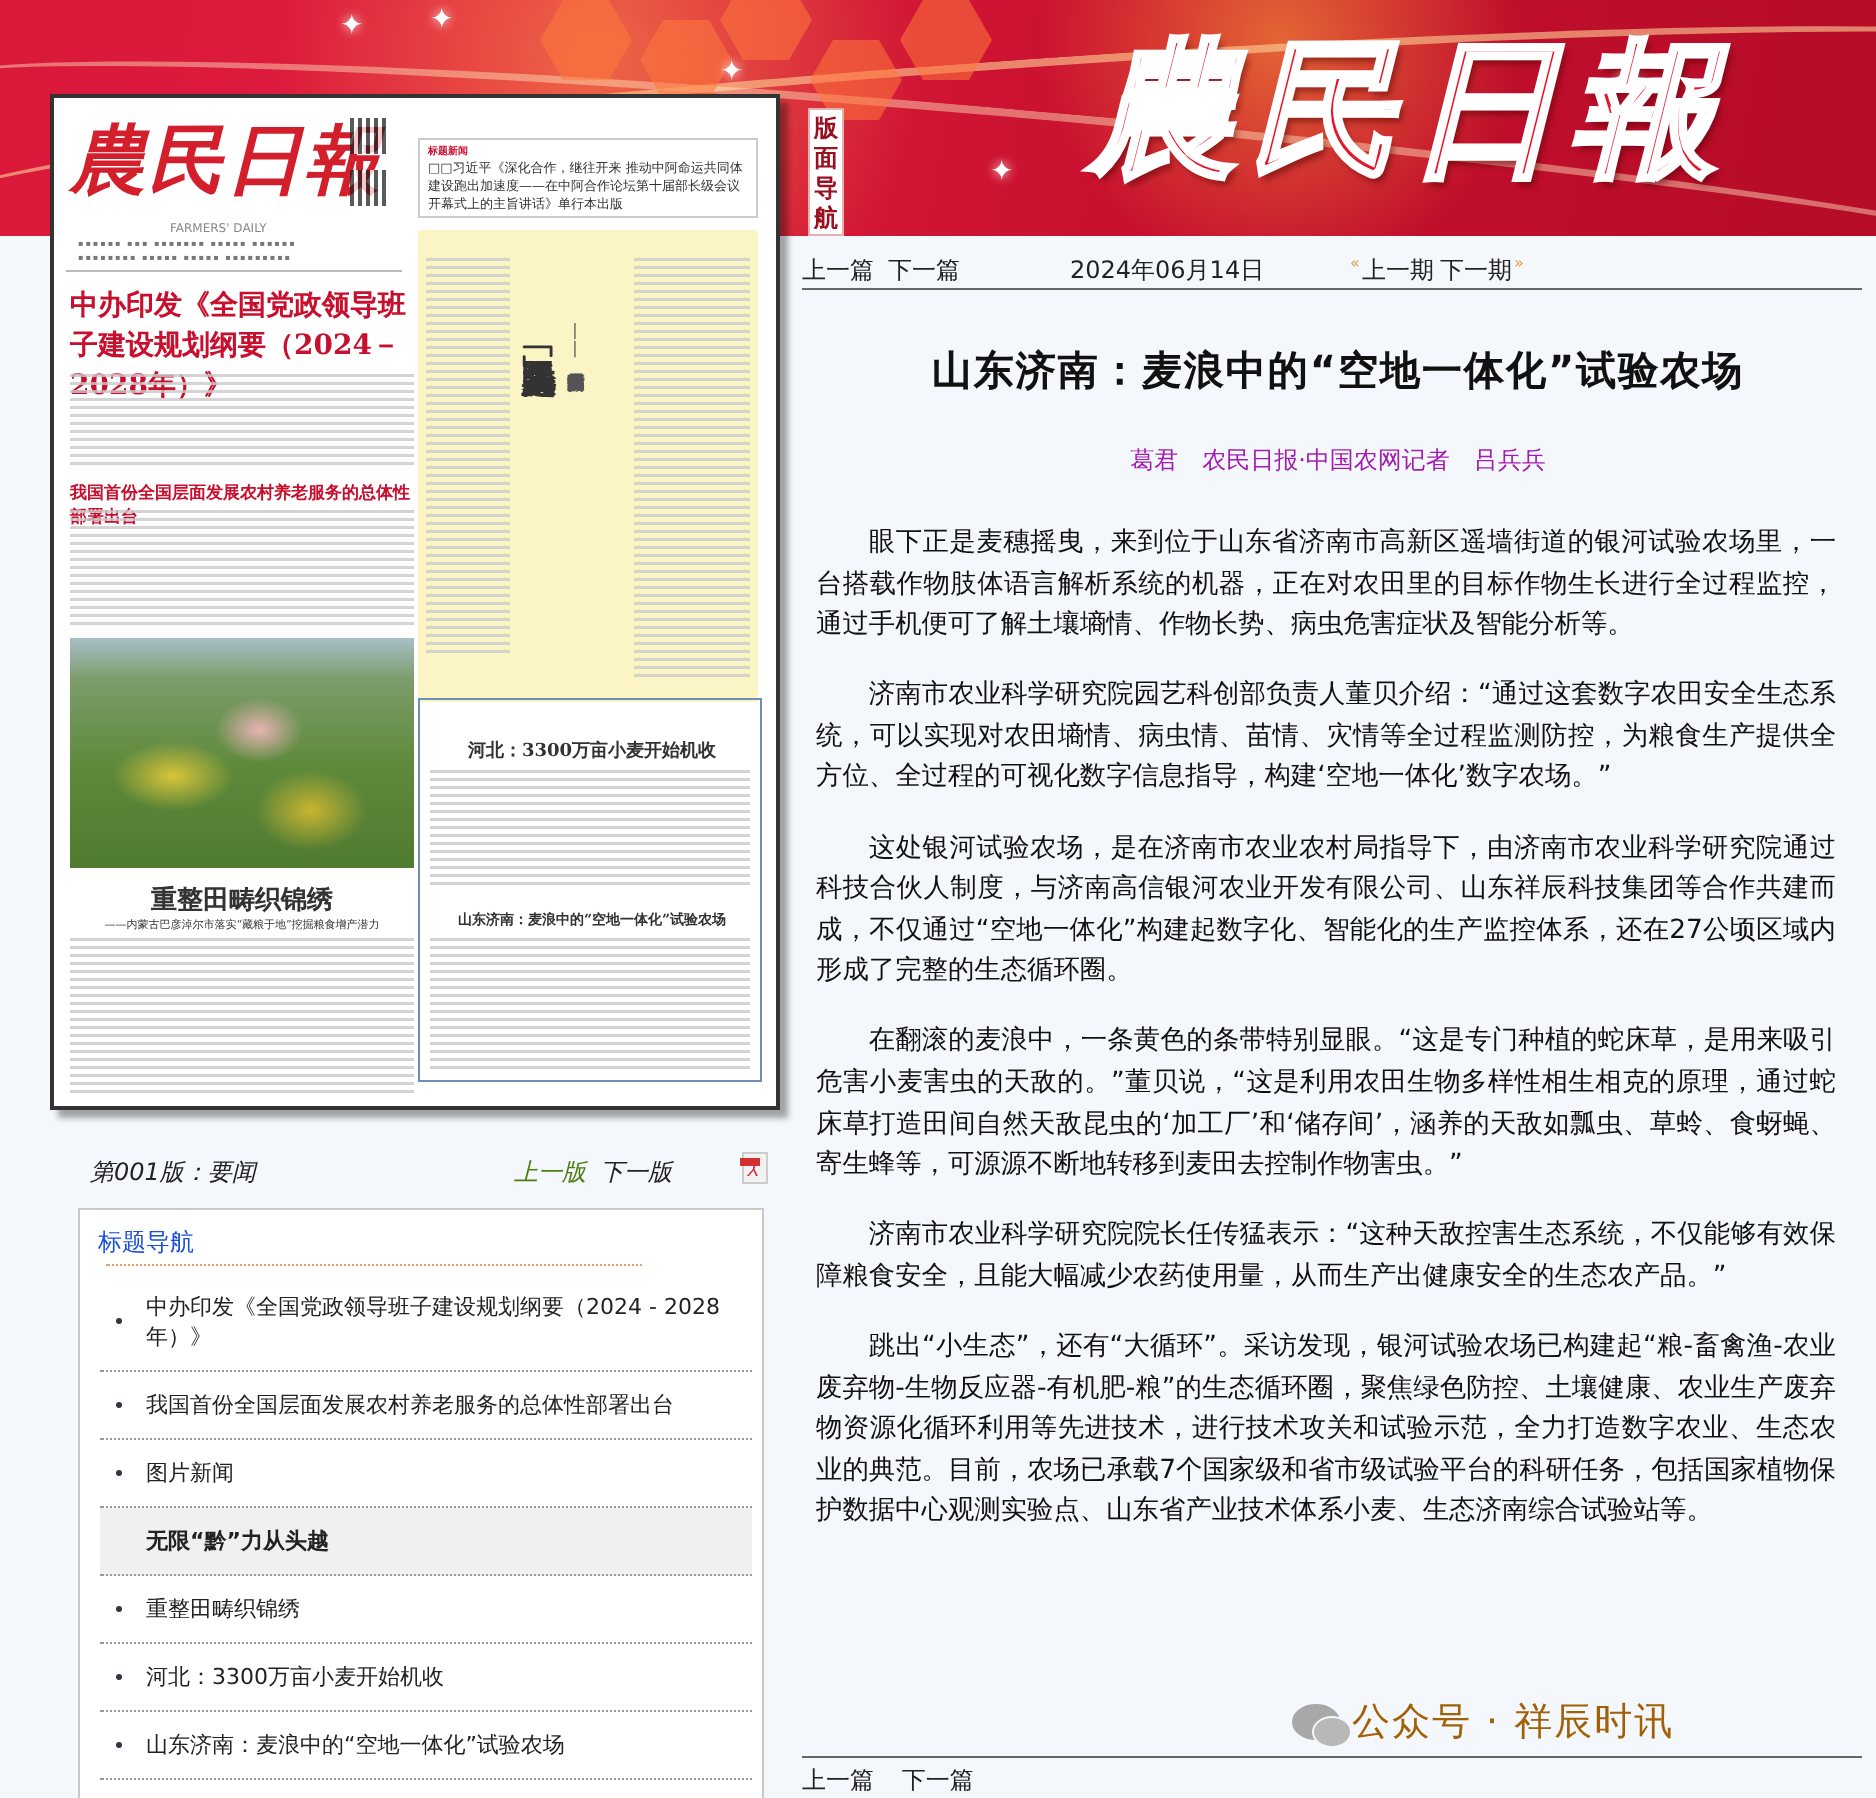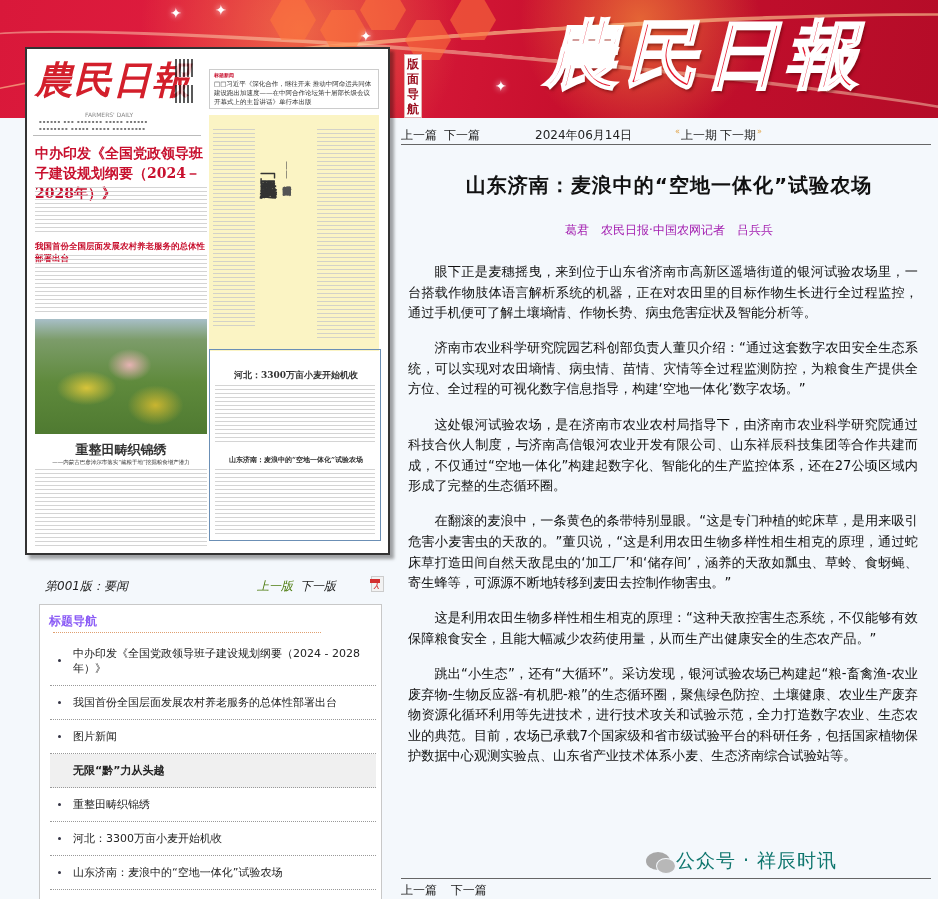--- a/index.html
+++ b/index.html
@@ -116,21 +116,21 @@
       position: absolute; left: 326px; top: -2px; width: 13px; height: 16px;
       background: #f2f2f2; border: 1px solid #ccc;
     }
     .pdf-icon::before { content: ""; position: absolute; left: -2px; top: 2px; width: 10px; height: 4px; background: #d32f2f; }
     .pdf-icon::after { content: "⅄"; position: absolute; left: 2px; top: 4px; font-size: 9px; color: #d32f2f; }
     
     .nav-box {
       position: absolute; left: 39px; top: 604px; width: 343px; height: 310px;
       background: #fff; border: 1px solid #c8c8c8;
     }
-    .nav-title { position: absolute; left: 9px; top: 8px; font-size: 12px; color: #8b5cf6; font-weight: bold; }
+    .nav-title { position: absolute; left: 9px; top: 8px; font-size: 12px; color: #1d4ed8; font-weight: normal; }
     .nav-title-rule {
       position: absolute; left: 13px; top: 27px; width: 268px; height: 1px;
       border-top: 1px dotted #e0a070;
     }
     .nav-list { position: absolute; left: 10px; top: 32px; width: 326px; list-style: none; }
     .nav-item {
       position: relative; border-bottom: 1px dotted #999; font-size: 11px; color: #222;
       padding: 9px 8px 9px 23px; line-height: 15px; cursor: pointer;
     }
     .nav-item .bullet { position: absolute; left: 8px; top: 50%; margin-top: -2px; width: 3px; height: 3px; background: #334; border-radius: 50%; }
@@ -154,21 +154,21 @@
     .art-byline {
       position: absolute; left: 400px; top: 222px; width: 538px; text-align: center;
       font-size: 12px; color: #a21caf; word-spacing: 10px;
     }
     .art-body {
       position: absolute; left: 408px; top: 262px; width: 510px;
       font-family: "DejaVu Sans", sans-serif; font-size: 13.2px; line-height: 20.6px; color: #111;
     }
     .art-body p { text-indent: 2em; margin-bottom: 14.5px; text-align: justify; }
     .watermark {
-      position: absolute; left: 646px; top: 848px; font-size: 19px; color: #0f766e;
+      position: absolute; left: 646px; top: 848px; font-size: 19px; color: #a16207;
       letter-spacing: 1px;
     }
     .wm-icon {
       display: inline-block; width: 24px; height: 18px; border-radius: 50%;
       background: #a8a8a8; margin-right: 6px; vertical-align: -3px; position: relative;
     }
     .wm-icon::after {
       content: ""; position: absolute; left: 10px; top: 6px; width: 18px; height: 14px;
       border-radius: 50%; background: #b8b8b8; border: 1px solid #f4f8fc;
     }
@@ -266,21 +266,21 @@
 </div>
 <div class="nav-rule"></div>
 
 <div class="art-title">山东济南：麦浪中的“空地一体化”试验农场</div>
 <div class="art-byline">葛君　农民日报·中国农网记者　吕兵兵</div>
 <div class="art-body">
   <p>眼下正是麦穗摇曳，来到位于山东省济南市高新区遥墙街道的银河试验农场里，一台搭载作物肢体语言解析系统的机器，正在对农田里的目标作物生长进行全过程监控，通过手机便可了解土壤墒情、作物长势、病虫危害症状及智能分析等。</p>
   <p>济南市农业科学研究院园艺科创部负责人董贝介绍：“通过这套数字农田安全生态系统，可以实现对农田墒情、病虫情、苗情、灾情等全过程监测防控，为粮食生产提供全方位、全过程的可视化数字信息指导，构建‘空地一体化’数字农场。”</p>
   <p>这处银河试验农场，是在济南市农业农村局指导下，由济南市农业科学研究院通过科技合伙人制度，与济南高信银河农业开发有限公司、山东祥辰科技集团等合作共建而成，不仅通过“空地一体化”构建起数字化、智能化的生产监控体系，还在27公顷区域内形成了完整的生态循环圈。</p>
   <p>在翻滚的麦浪中，一条黄色的条带特别显眼。“这是专门种植的蛇床草，是用来吸引危害小麦害虫的天敌的。”董贝说，“这是利用农田生物多样性相生相克的原理，通过蛇床草打造田间自然天敌昆虫的‘加工厂’和‘储存间’，涵养的天敌如瓢虫、草蛉、食蚜蝇、寄生蜂等，可源源不断地转移到麦田去控制作物害虫。”</p>
-  <p>这是利用农田生物多样性相生相克的原理：“这种天敌控害生态系统，不仅能够有效保障粮食安全，且能大幅减少农药使用量，从而生产出健康安全的生态农产品。”</p>
+  <p>济南市农业科学研究院院长任传猛表示：“这种天敌控害生态系统，不仅能够有效保障粮食安全，且能大幅减少农药使用量，从而生产出健康安全的生态农产品。”</p>
   <p>跳出“小生态”，还有“大循环”。采访发现，银河试验农场已构建起“粮-畜禽渔-农业废弃物-生物反应器-有机肥-粮”的生态循环圈，聚焦绿色防控、土壤健康、农业生产废弃物资源化循环利用等先进技术，进行技术攻关和试验示范，全力打造数字农业、生态农业的典范。目前，农场已承载7个国家级和省市级试验平台的科研任务，包括国家植物保护数据中心观测实验点、山东省产业技术体系小麦、生态济南综合试验站等。</p>
 </div>
 
 <div class="watermark">
   <span class="wm-icon"></span><span>公众号 · 祥辰时讯</span>
 </div>
 
 <div class="bottom-rule"></div>
 <div class="bottom-nav">
   <span>上一篇</span>

